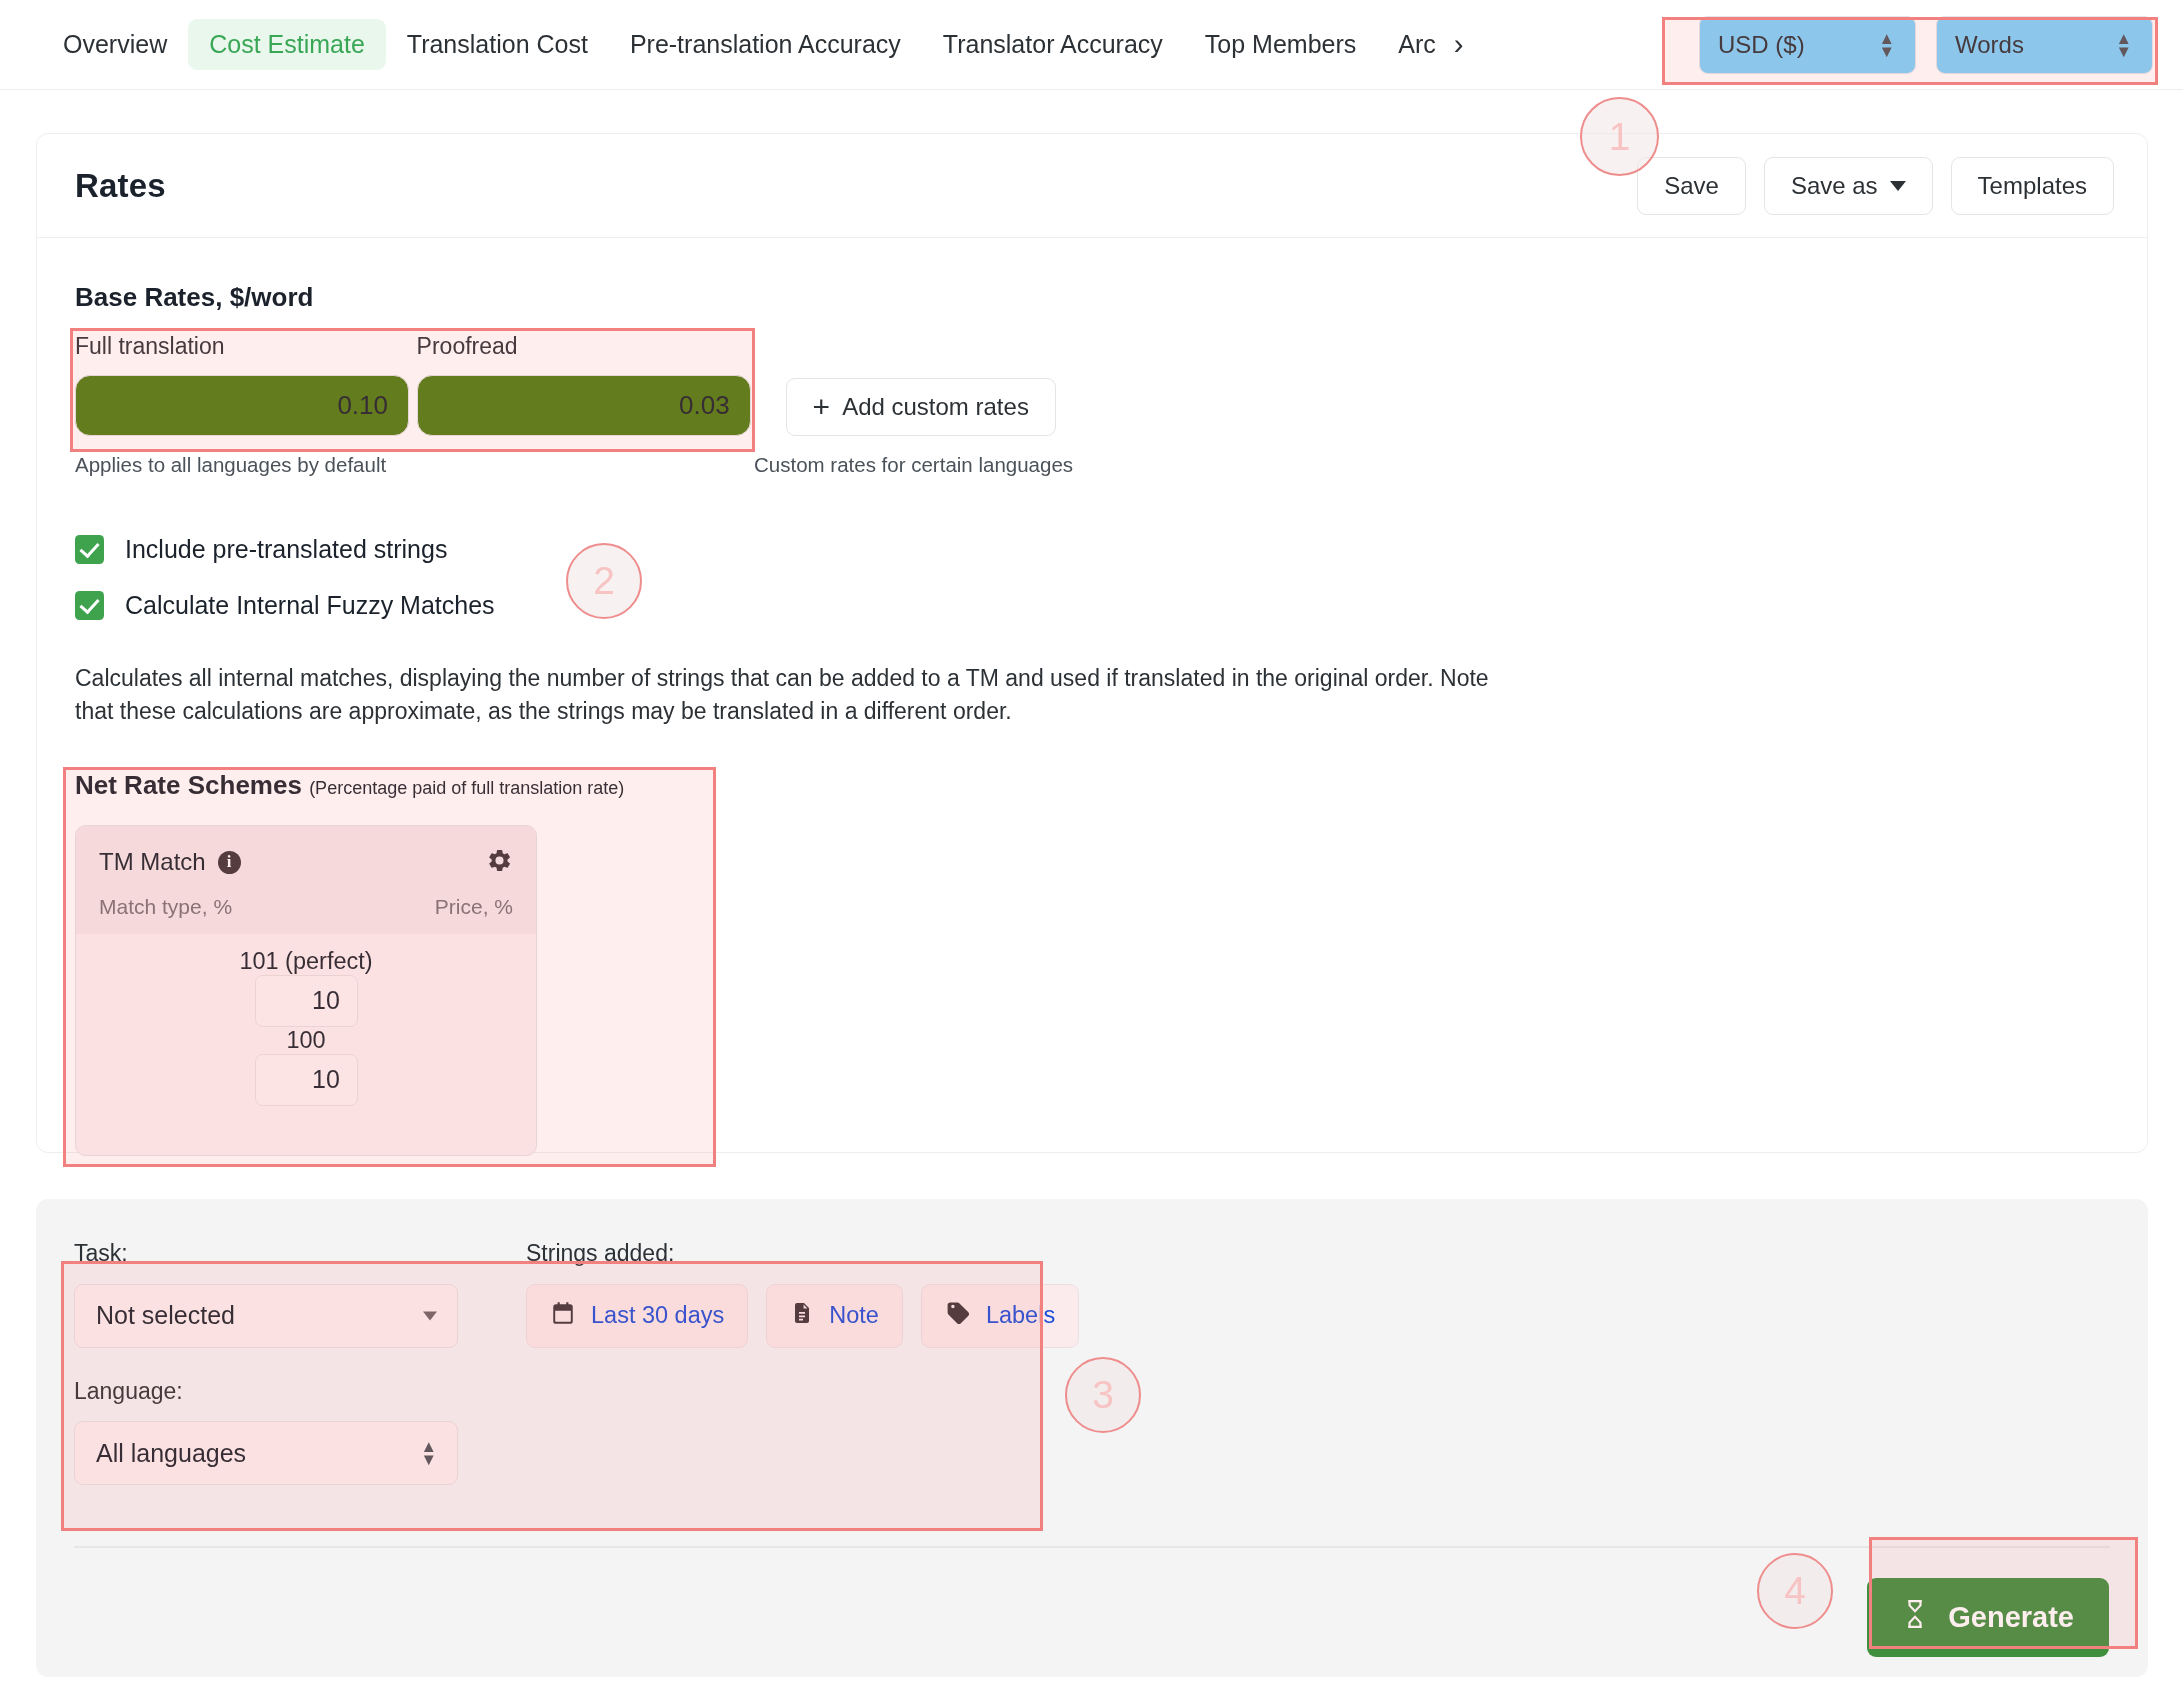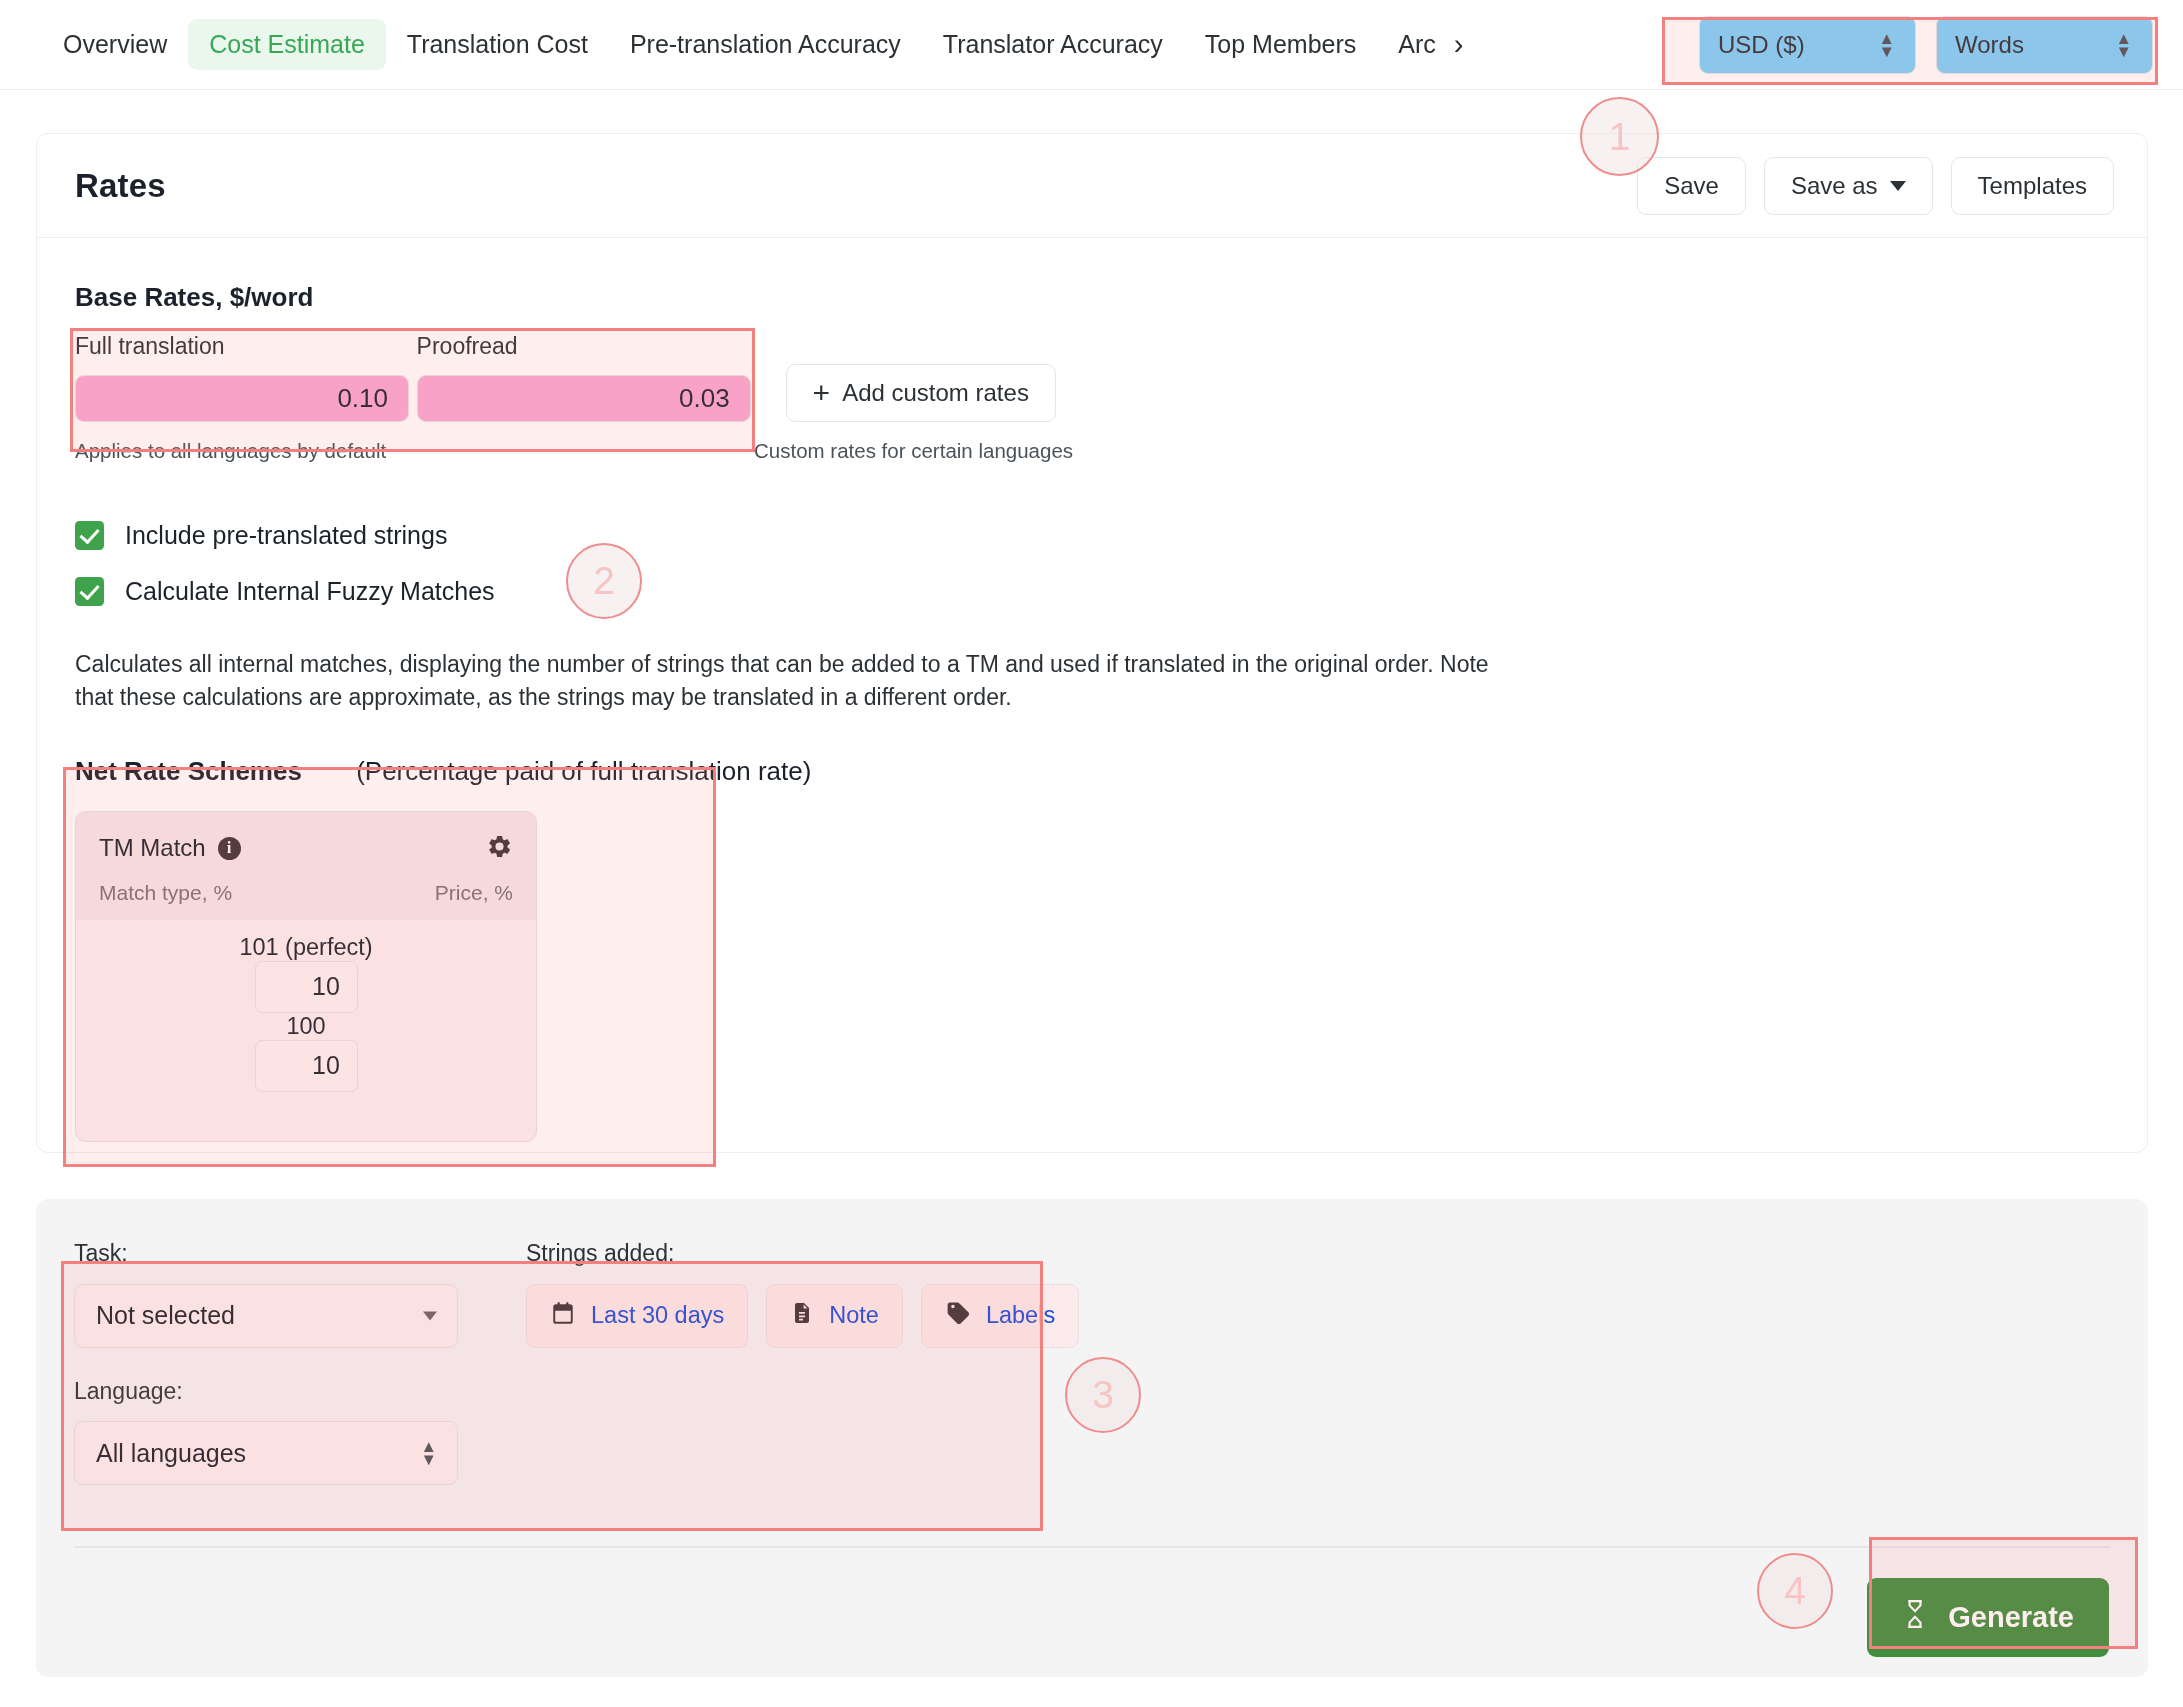--- a/index.html
+++ b/index.html
@@ -65,21 +65,21 @@
 
   .card-body { padding: 44px 38px 0 38px; position: relative; }
   .section-title { font-size: 26px; font-weight: bold; color: #1b222b; }
 
   
   .rates-row { display: flex; align-items: flex-end; margin-top: 20px; }
   .rate-field { width: 334px; }
   .rate-field + .rate-field { margin-left: 7.6px; }
   .rate-label { font-size: 23px; color: #2c3136; margin-bottom: 15px; }
   .rate-input {
-    height: 47px; border: 1.5px solid #e6e3e4; border-radius: 9px; background: #f9a8d4;
+    height: 61px; border: 1.5px solid #e6e3e4; border-radius: 15px; background: #4d7c0f;
     display: flex; align-items: center; justify-content: flex-end;
     padding: 0 20px; font-size: 26px; color: #1b222b;
   }
   .add-custom { margin-left: 35px; }
   .helper-row { display: flex; margin-top: 16.7px; }
   .helper { font-size: 20.5px; color: #4b5259; }
   .helper.first { width: 679px; }
 
   
   .checks { margin-top: 49px; }
@@ -94,21 +94,21 @@
     width: 8.3px; height: 15px; border: solid #fff; border-width: 0 3.8px 3.8px 0;
     transform: rotate(42deg);
   }
   .check-label { font-size: 25px; color: #1b222b; }
   .para { margin-top: 33px; font-size: 23px; line-height: 1.45; color: #2c3136; max-width: 1425px; }
 
   
   .nrs { margin-top: 42px; }
   .nrs-title { font-size: 26px; color: #1b222b; }
   .nrs-title b { font-weight: bold; }
-  .nrs-title .sub { font-weight: normal; font-size: 26px; margin-left: 47px; }
+  .nrs-title .sub { font-weight: normal; font-size: 18px; }
   .tm-card {
     margin-top: 24px; width: 462px; border: 1.5px solid #e6e0e1; border-radius: 10.6px;
     background: #fdf1f2; overflow: hidden;
   }
   .tm-head { background: #f6e9ea; padding: 21px 23px 15px 23px; }
   .tm-head-top { display: flex; align-items: center; justify-content: space-between; }
   .tm-name { font-size: 24px; color: #1b222b; display: flex; align-items: center; gap: 12px; }
   .info-dot {
     width: 23px; height: 23px; border-radius: 50%; background: #3d3437; color: #fff;
     font-size: 16.7px; font-weight: bold; display: flex; align-items: center;

